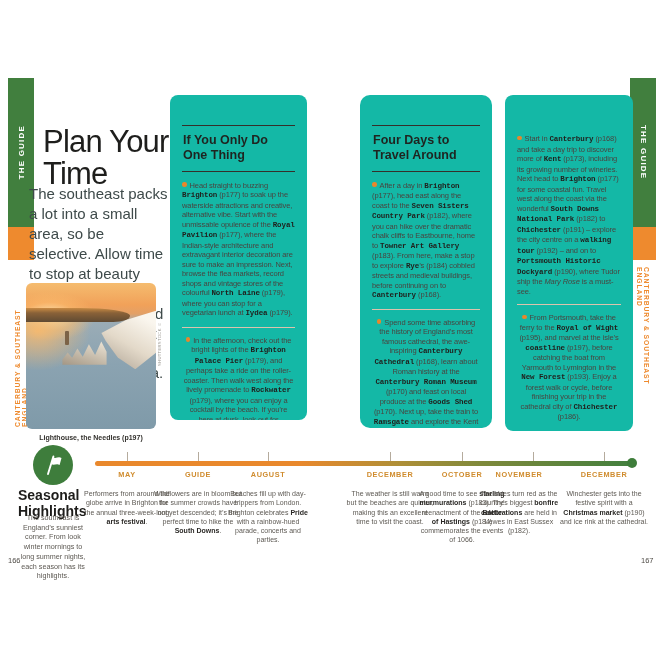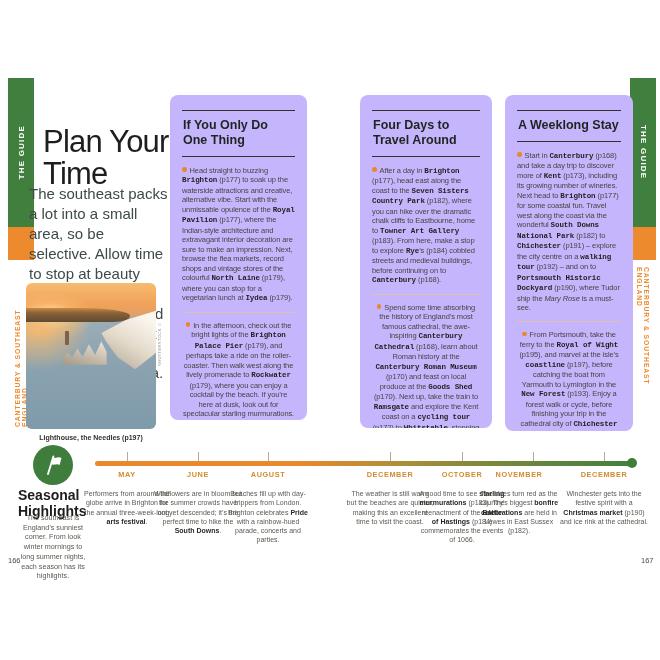--- a/index.html
+++ b/index.html
@@ -35,23 +35,23 @@
   .ph-rocks{position:absolute;left:28%;top:40%;width:34%;height:16%;
           background:linear-gradient(200deg,#efe7d8,#a39684);
           clip-path:polygon(0 78%,12% 48%,22% 70%,34% 30%,46% 66%,60% 12%,74% 58%,88% 0,100% 44%,100% 100%,0 100%);}
   .ph-lighthouse{position:absolute;left:30%;top:33%;width:4px;height:14px;background:#7c6347;border-radius:1px;}
   .ph-glint{position:absolute;left:-5%;top:26%;width:55%;height:34%;
           background:radial-gradient(ellipse at 25% 20%,rgba(252,186,106,.85),rgba(252,186,106,0) 70%);}
   .photo-credit{left:157px;top:286px;height:80px;font-size:4.2px;color:#9a968f;letter-spacing:.3px;}
   .caption{left:26px;top:434px;width:130px;text-align:center;font-size:7px;font-weight:bold;color:#33312d;}
 
   
-  .box{background:#c4b5fd;border-radius:8px;top:95px;padding:15px 12px;box-sizing:border-box;overflow:hidden;}
+  .box{background:#14b8a6;border-radius:8px;top:95px;padding:30px 12px;box-sizing:border-box;overflow:hidden;}
   .box1{left:170px;width:137px;height:325px;}
-  .box2{left:360px;width:132px;height:333px;}
+  .box2{left:360px;width:132px;height:333px;border-radius:10px;}
   .box3{left:505px;width:128px;height:336px;}
   .col-head{font-size:12.5px;font-weight:bold;line-height:1.18;color:#1f2420;
             border-top:1.4px solid #35302a;border-bottom:1.4px solid #35302a;padding:7px 1px 8px;}
   .item{font-size:7.5px;line-height:1.27;letter-spacing:-.1px;color:#494540;margin-top:9px;}
   .item b{color:#211e1b;font-family:Liberation Mono, monospace;}
   .item + .item{border-top:1px solid #ddc3ad;padding-top:8px;text-align:center;}
   .dot{display:inline-block;width:4.5px;height:4.5px;border-radius:50%;background:#e8872c;margin-right:3px;vertical-align:1px;}
 
   
   .flag-circle{left:33px;top:445px;width:40px;height:40px;border-radius:50%;background:#3e7d3c;
@@ -111,21 +111,20 @@
   <p class="item" style="margin:8px 0 0"><span class="dot"></span><span>In the afternoon, check out the bright lights of the <b>Brighton Palace Pier</b> (p179), and perhaps take a ride on the roller-coaster. Then walk west along the lively promenade to <b>Rockwater</b> (p179), where you can enjoy a cocktail by the beach. If you’re here at dusk, look out for spectacular starling murmurations.</span></p>
 </div>
 
 <div class="abs box box2">
   <div class="col-head">Four Days to Travel Around</div>
   <p class="item" style="margin:9px 0 0"><span class="dot"></span><span>After a day in <b>Brighton</b> (p177), head east along the coast to the <b>Seven Sisters Country Park</b> (p182), where you can hike over the dramatic chalk cliffs to Eastbourne, home to <b>Towner Art Gallery</b> (p183). From here, make a stop to explore <b>Rye</b>’s (p184) cobbled streets and medieval buildings, before continuing on to <b>Canterbury</b> (p168).</span></p>
   <p class="item" style="margin:8px 0 0"><span class="dot"></span><span>Spend some time absorbing the history of England’s most famous cathedral, the awe-inspiring <b>Canterbury Cathedral</b> (p168), learn about Roman history at the <b>Canterbury Roman Museum</b> (p170) and feast on local produce at the <b>Goods Shed</b> (p170). Next up, take the train to <b>Ramsgate</b> and explore the Kent coast on a <b>cycling tour</b> (p172) to <b>Whitstable</b>, stopping at charming <b>Broadstairs</b> and <b>Margate</b> along the way.</span></p>
 </div>
 
 <div class="abs box box3">
-  <div class="col-head">A Weeklong Stay</div>
   <p class="item" style="margin:9px 0 0"><span class="dot"></span><span>Start in <b>Canterbury</b> (p168) and take a day trip to discover more of <b>Kent</b> (p173), including its growing number of wineries. Next head to <b>Brighton</b> (p177) for some coastal fun. Travel west along the coast via the wonderful <b>South Downs National Park</b> (p182) to <b>Chichester</b> (p191) – explore the city centre on a <b>walking tour</b> (p192) – and on to <b>Portsmouth Historic Dockyard</b> (p190), where Tudor ship the <i>Mary Rose</i> is a must-see.</span></p>
   <p class="item" style="margin:8px 0 0"><span class="dot"></span><span>From Portsmouth, take the ferry to the <b>Royal of Wight</b> (p195), and marvel at the isle’s <b>coastline</b> (p197), before catching the boat from Yarmouth to Lymington in the <b>New Forest</b> (p193). Enjoy a forest walk or cycle, before finishing your trip in the cathedral city of <b>Chichester</b> (p186).</span></p>
 </div>
 
 <div class="abs flag-circle">
   <svg width="26" height="26" viewBox="0 0 26 26">
     <path d="M8 22 L13.4 4.5" stroke="#ffffff" stroke-width="1.9" stroke-linecap="round" fill="none"></path>
     <path d="M13.2 5.2 c2.6 2.2 5.2 -1.4 8.3 0.9 l-1.9 6.9 c-3.1 -2.3 -5.7 1.3 -8.3 -0.9 z" fill="#ffffff"></path>
   </svg>
 </div>
@@ -141,21 +140,21 @@
 <div class="abs tick" style="left:390px"></div>
 <div class="abs tick" style="left:462px"></div>
 <div class="abs tick" style="left:533px"></div>
 <div class="abs tick" style="left:604px"></div>
 
 <div class="abs month" style="left:83px">
   <div class="month-label">MAY</div>
   <div class="month-text">Performers from around the globe arrive in Brighton for the annual three-week-long <b>arts festival</b>.</div>
 </div>
 <div class="abs month" style="left:154px">
-  <div class="month-label">JUNE</div>
+  <div class="month-label">GUIDE</div>
   <div class="month-text">Wildflowers are in bloom but the summer crowds have not yet descended; it’s the perfect time to hike the <b>South Downs</b>.</div>
 </div>
 <div class="abs month" style="left:224px">
   <div class="month-label">AUGUST</div>
   <div class="month-text">Beaches fill up with day-trippers from London. Brighton celebrates <b>Pride</b> with a rainbow-hued parade, concerts and parties.</div>
 </div>
 <div class="abs month" style="left:346px">
   <div class="month-label">DECEMBER</div>
   <div class="month-text">The weather is still warm but the beaches are quieter, making this an excellent time to visit the coast.</div>
 </div>

